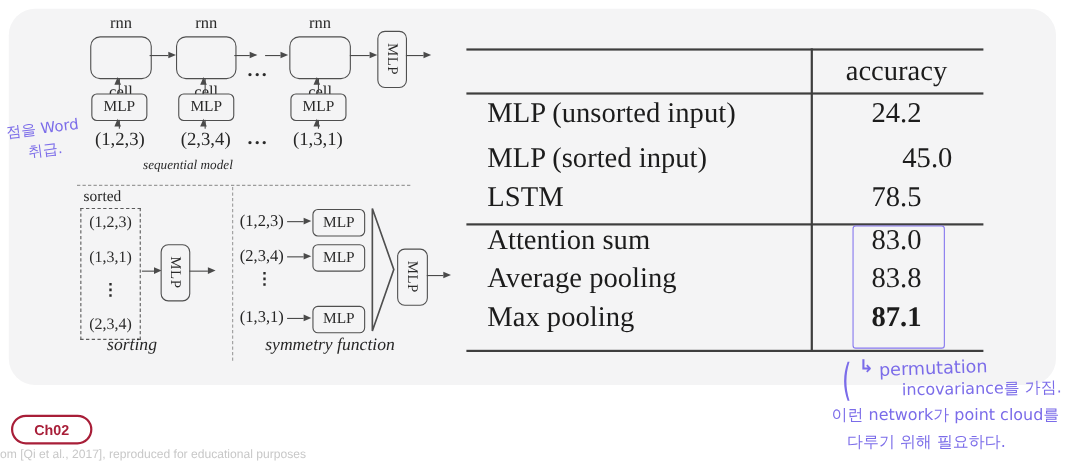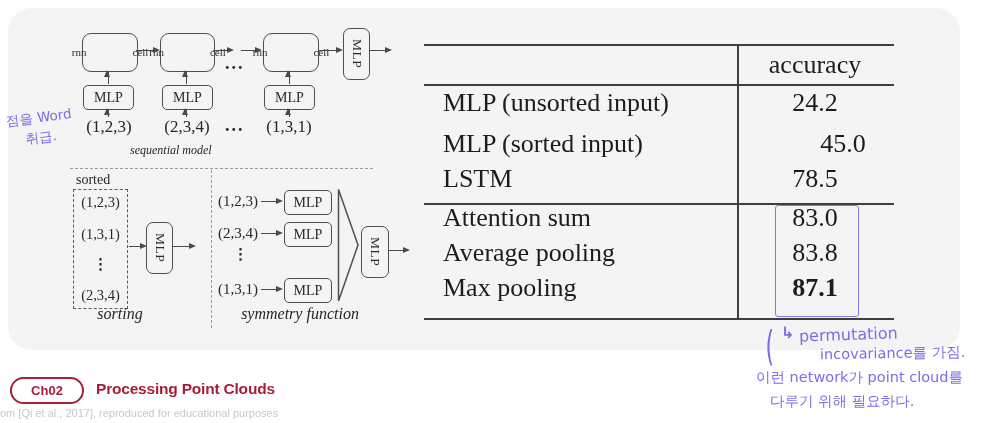--- a/index.html
+++ b/index.html
@@ -6,21 +6,21 @@
   body{width:981px;height:423px;background:#ffffff;overflow:hidden;
        font-family:"Liberation Sans",sans-serif;}
   #slide{position:relative;width:981px;height:423px;}
   .card{position:absolute;left:8px;top:8px;width:952px;height:342px;
         background:#f4f4f5;border-radius:24px;}
   .abs{position:absolute;}
   .serif{font-family:"Liberation Serif",serif;color:#262626;}
   .box{position:absolute;border:1.4px solid #4f4f4f;border-radius:9px;
        display:flex;align-items:center;justify-content:center;text-align:center;
        font-family:"Liberation Serif",serif;color:#2a2a2a;background:#f4f4f5;}
-  .rnn{font-size:11px;line-height:1.12;flex-direction:row;gap:46px;}
+  .rnn{font-size:15px;line-height:1.12;flex-direction:column;gap:46px;}
   .mlp{border-radius:5px;font-size:14px;}
   .vmlp{writing-mode:vertical-rl;font-size:13.5px;letter-spacing:.5px;border-radius:7px;}
   .dashed-box{position:absolute;border:1.3px dashed #5a5a5a;display:flex;
        flex-direction:column;align-items:center;justify-content:space-between;
        padding:4px 0;font-family:"Liberation Serif",serif;font-size:14.5px;color:#2a2a2a;}
   .arr-r{position:absolute;border-top:1.4px solid #4a4a4a;}
   .arr-r::after{content:"";position:absolute;right:-7px;top:-4.4px;width:0;height:0;
        border-left:7px solid #4a4a4a;border-top:3.6px solid transparent;border-bottom:3.6px solid transparent;}
   .arr-u{position:absolute;border-left:1.4px solid #4a4a4a;}
   .arr-u::before{content:"";position:absolute;top:-1px;left:-4.6px;width:0;height:0;
@@ -179,15 +179,14 @@
   <span class="purple" style="left:762px;top:326px;font-size:40px;line-height:1;transform:scaleX(.55);">(</span>
   <span class="purple" style="left:781px;top:323px;font-size:16px;font-weight:bold;">↳</span>
   <span class="purple" style="left:799px;top:325px;font-size:16px;transform:rotate(-2deg);">permutation</span>
   <span class="purple" style="left:820px;top:344px;font-size:14.5px;transform:rotate(-1deg);">incovariance를 가짐.</span>
   <span class="purple" style="left:770px;top:392px;font-size:14.5px;">다루기 위해 필요하다.</span>
   <span class="purple" style="left:756px;top:368px;font-size:14.5px;">이런 network가 point cloud를</span>
 
   <div class="badge">
     <span>Ch02</span>
   </div>
-  <div class="f-title">Processing Point Clouds</div>
   <div class="citation">om [Qi et al., 2017], reproduced for educational purposes</div>
 </div>
 
 </body></html>

